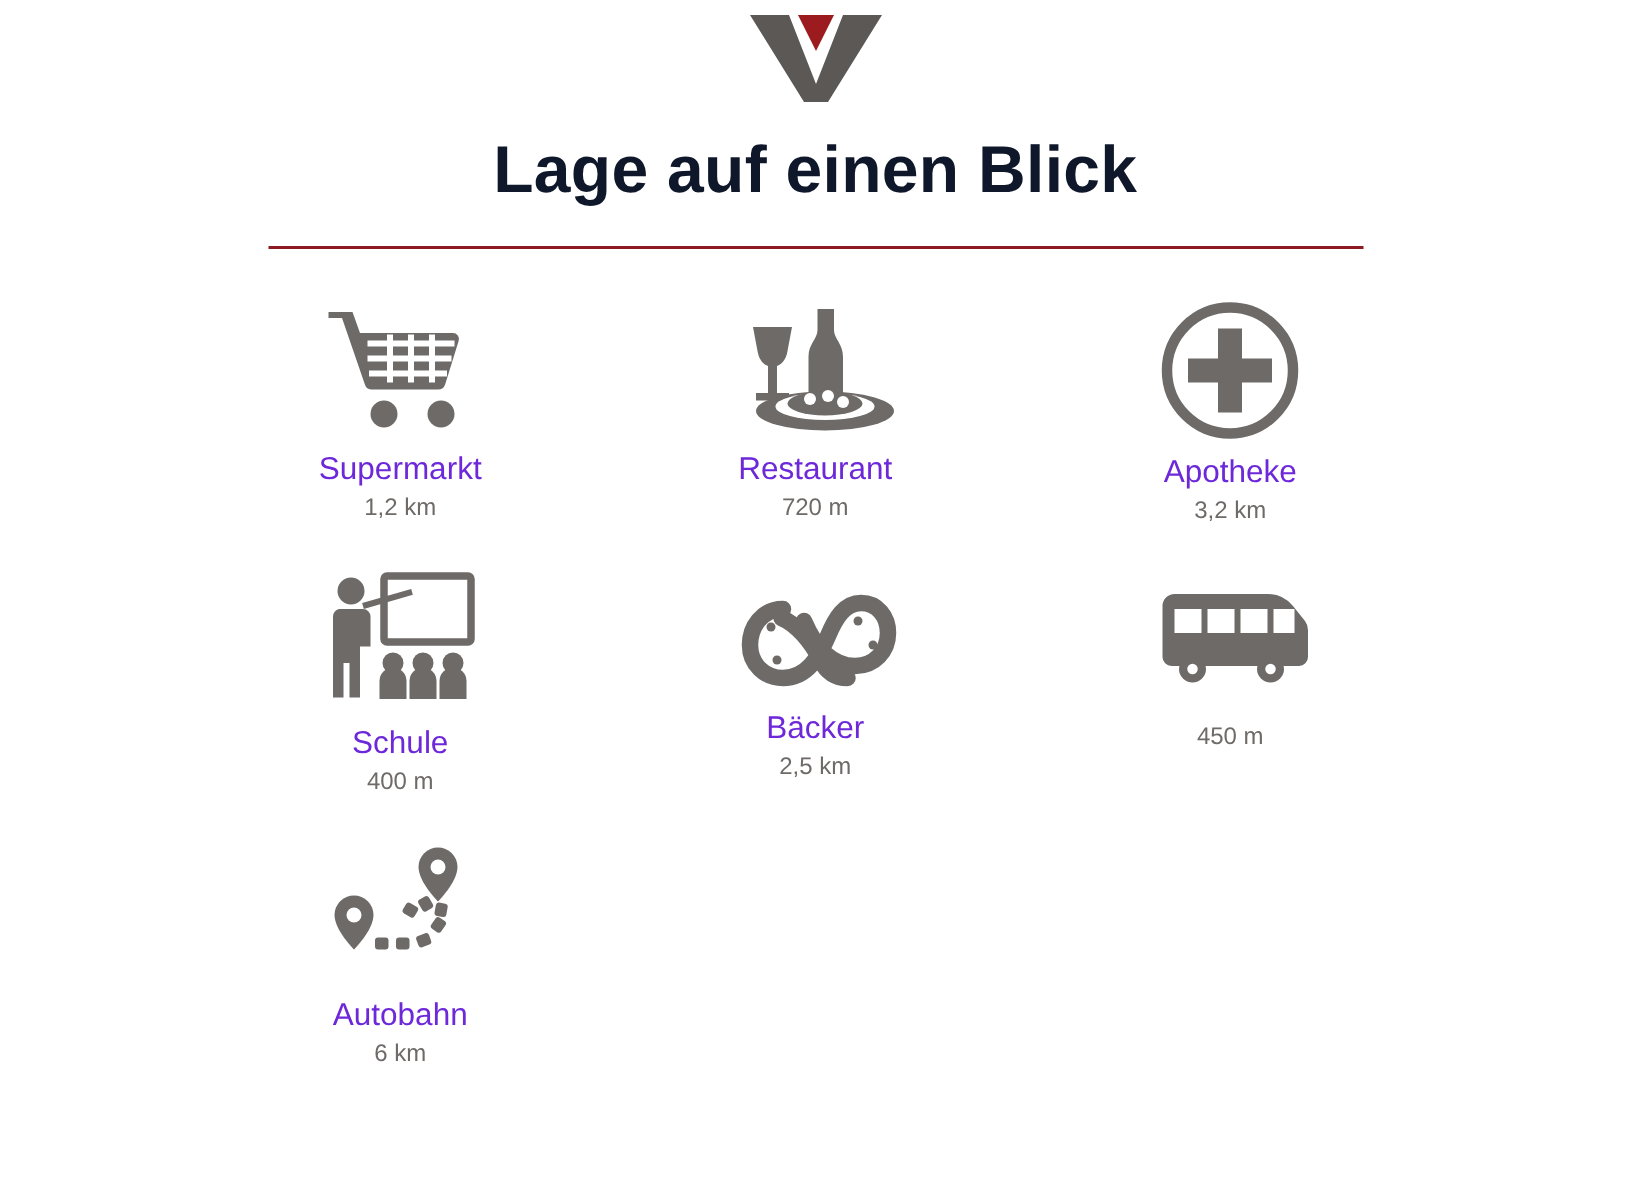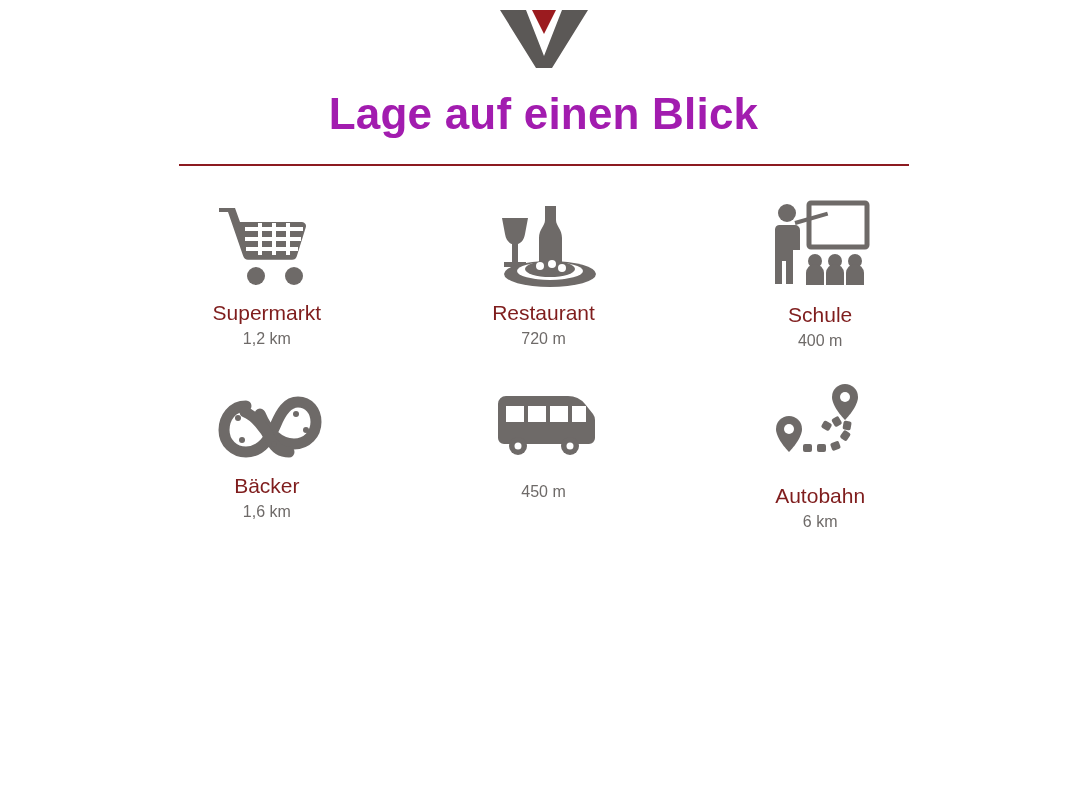--- a/index.html
+++ b/index.html
@@ -33,21 +33,21 @@
   .logo {
     width: 96px;
     height: 62px;
   }
 
   
   .title {
     text-align: center;
     font-size: 44px;
     font-weight: bold;
-    color: #a21caf;
+    color: #0f172a;
     letter-spacing: 0.2px;
     margin-top: 18px;
     line-height: 1.1;
   }
   .rule {
     width: 730px;
     height: 2px;
     background: #8c1a20;
     margin: 26px auto 0 auto;
   }
@@ -71,21 +71,21 @@
     height: 104px;
     display: flex;
     align-items: center;
     justify-content: center;
   }
   .icon-box svg {
     display: block;
   }
   .label {
     font-size: 21px;
-    color: #7f1d1d;
+    color: #6d28d9;
     line-height: 1.42;
     text-align: center;
   }
   .value {
     font-size: 16px;
     color: #6e6a68;
     line-height: 1.42;
     text-align: center;
   }
 
@@ -150,20 +150,32 @@
             <circle cx="64" cy="64" r="4" fill="#ffffff"></circle>
             <circle cx="74" cy="68" r="4" fill="#ffffff"></circle>
           </g>
         </svg>
       </div>
       <div class="label">Restaurant</div>
       <div class="value">720 m</div>
     </div>
 
 
+    <div class="cell row-2">
+      <div class="icon-box">
+        <svg width="96" height="96" viewBox="0 0 96 96">
+          <g fill="none" stroke="#6e6a68" stroke-width="7">
+            <circle cx="48" cy="48" r="42"></circle>
+          </g>
+          <path d="M40 20 h16 v20 h20 v16 h-20 v20 h-16 v-20 h-20 v-16 h20 z" fill="#6e6a68"></path>
+        </svg>
+      </div>
+      <div class="label">Apotheke</div>
+      <div class="value">3,2 km</div>
+    </div>
 
     <div class="cell row-2">
       <div class="icon-box">
         <svg width="110" height="96" viewBox="0 0 110 96">
           <g fill="#6e6a68">
 
             <rect x="44" y="4" width="58" height="44" rx="2" fill="none" stroke="#6e6a68" stroke-width="5"></rect>
 
             <circle cx="22" cy="14" r="9"></circle>
             <path d="M14 26 h16 a5 5 0 0 1 5 5 v20 h-7 v34 h-7 V62 h-4 v23 h-7 V31 a5 5 0 0 1 4 -5 z"></path>
@@ -196,21 +208,21 @@
             <circle cx="26" cy="36" r="3"></circle>
             <circle cx="48" cy="30" r="3"></circle>
             <circle cx="84" cy="32" r="3"></circle>
             <circle cx="94" cy="48" r="3"></circle>
             <circle cx="30" cy="58" r="3"></circle>
             <circle cx="62" cy="62" r="3"></circle>
           </g>
         </svg>
       </div>
       <div class="label">Bäcker</div>
-      <div class="value">1,6 km</div>
+      <div class="value">2,5 km</div>
     </div>
 
     <div class="cell row-3">
       <div class="icon-box">
         <svg width="110" height="80" viewBox="0 0 110 80">
           <g fill="#6e6a68">
             <path d="M10 16 a8 8 0 0 1 8 -8 h62 a22 22 0 0 1 17 8 l8 10 a10 10 0 0 1 2 6 v18 a6 6 0 0 1 -6 6 H16 a6 6 0 0 1 -6 -6 z"></path>
             <rect x="18" y="18" width="18" height="16" fill="#ffffff"></rect>
             <rect x="40" y="18" width="18" height="16" fill="#ffffff"></rect>
             <rect x="62" y="18" width="18" height="16" fill="#ffffff"></rect>

